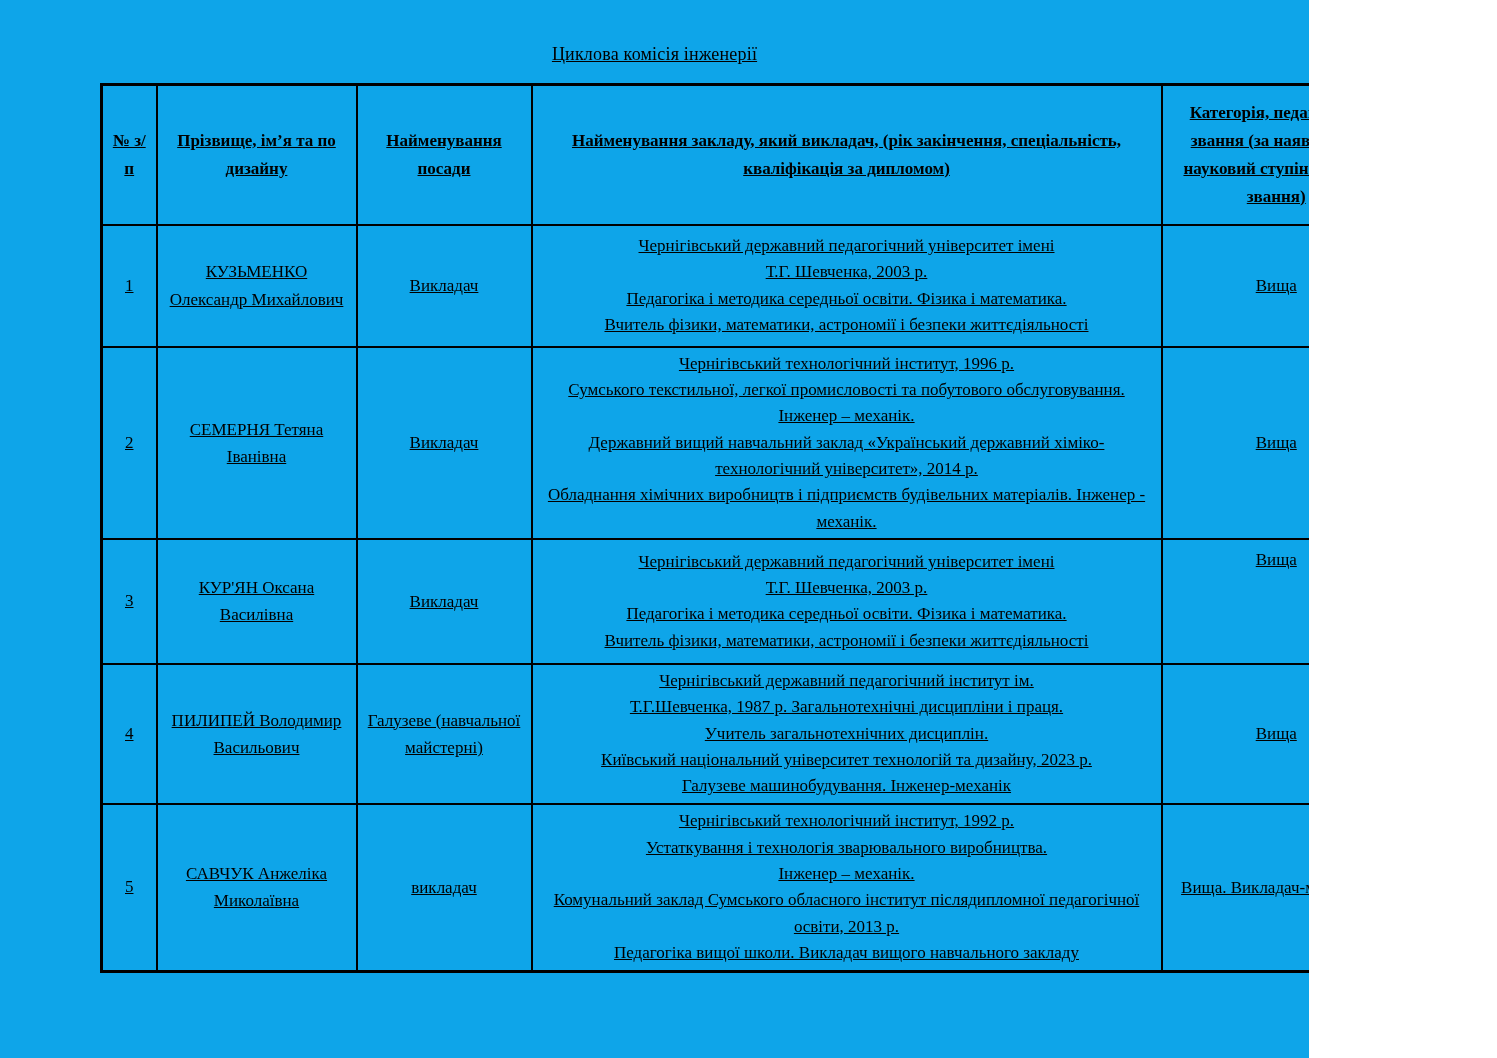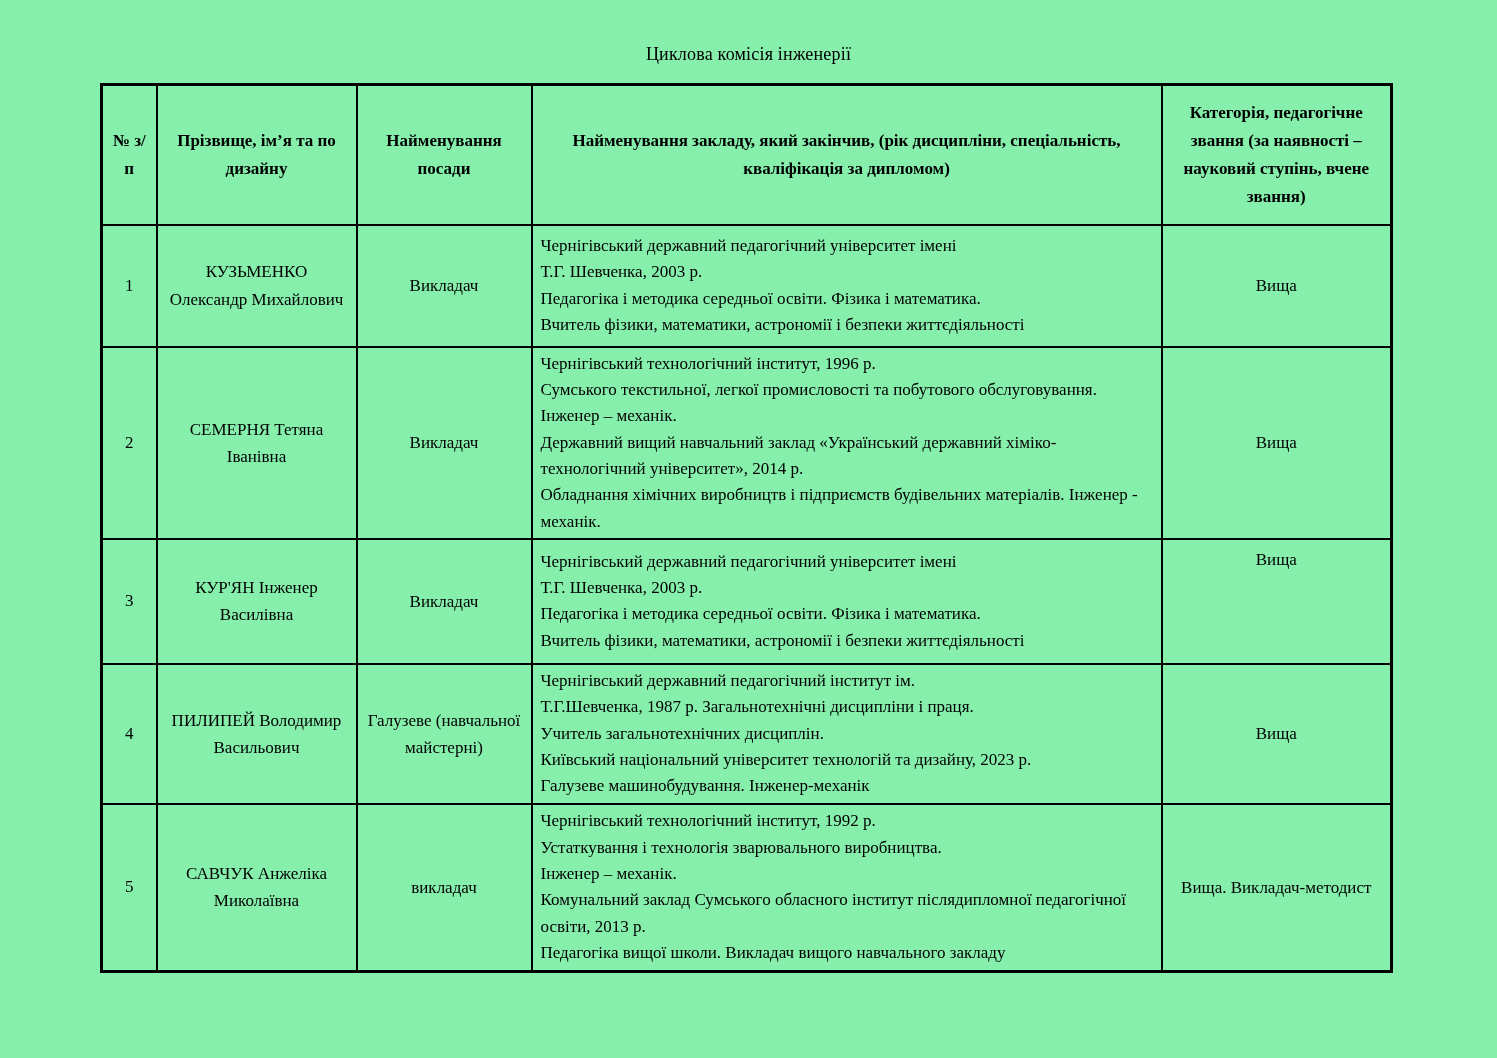--- a/index.html
+++ b/index.html
@@ -4,24 +4,25 @@
 <style>
   html, body {
     margin: 0;
     padding: 0;
     background: #ffffff;
     color: #000000;
     font-family: "Liberation Serif", serif;
   }
   .page {
     position: relative;
-    width: 1497px;
+    width: 1309px;
     height: 1058px;
-    background: #86efac;
+    background: #0ea5e9;
     overflow: hidden;
+    text-decoration: underline;
   }
   .doc-title {
     margin: 0;
     padding-top: 44px;
     padding-bottom: 18px;
     text-align: center;
     font-size: 18px;
     font-weight: normal;
     letter-spacing: 0.2px;
   }
@@ -54,21 +55,21 @@
   tbody tr:nth-child(3) { height: 125px; }
   tbody tr:nth-child(4) { height: 132px; }
   tbody tr:nth-child(5) { height: 168px; }
   td.cell-number { font-size: 17px; }
   td.cell-name { line-height: 1.6; padding: 3px 14px; }
   td.cell-position { line-height: 1.6; margin-top: 28px; }
   td.cell-education { padding: 2px 4px; }
   td.cell-education p {
     margin: 0;
     line-height: 1.55;
-    text-align: left;
+    text-align: center;
   }
   td.cell-category { line-height: 1.6; padding: 3px 20px; }
   td.cell-category.valign-top { vertical-align: top; padding-top: 6px; }
 </style>
 </head>
 <body>
 
 <div class="page">
   <h1 class="doc-title">Циклова комісія інженерії</h1>
 
@@ -78,21 +79,21 @@
       <col style="width:200px">
       <col style="width:175px">
       <col style="width:630px">
       <col style="width:230px">
     </colgroup>
     <thead>
       <tr>
         <th>№ з/п</th>
         <th>Прізвище, ім’я та по дизайну</th>
         <th>Найменування посади</th>
-        <th>Найменування закладу, який закінчив, (рік дисципліни, спеціальність, кваліфікація за дипломом)</th>
+        <th>Найменування закладу, який викладач, (рік закінчення, спеціальність, кваліфікація за дипломом)</th>
         <th>Категорія, педагогічне звання (за наявності – науковий ступінь, вчене звання)</th>
       </tr>
     </thead>
     <tbody>
         <tr>
           <td class="cell-number">1</td>
           <td class="cell-name">КУЗЬМЕНКО Олександр Михайлович</td>
           <td class="cell-position">Викладач</td>
           <td class="cell-education">
             <p>Чернігівський державний педагогічний університет імені</p>
@@ -109,21 +110,21 @@
           <td class="cell-education">
             <p>Чернігівський технологічний інститут, 1996 р.</p>
             <p>Сумського текстильної, легкої промисловості та побутового обслуговування. Інженер – механік.</p>
             <p>Державний вищий навчальний заклад «Український державний хіміко-технологічний університет», 2014 р.</p>
             <p>Обладнання хімічних виробництв і підприємств будівельних матеріалів. Інженер - механік.</p>
           </td>
           <td class="cell-category">Вища</td>
         </tr>
         <tr>
           <td class="cell-number">3</td>
-          <td class="cell-name">КУР'ЯН Інженер Василівна</td>
+          <td class="cell-name">КУР'ЯН Оксана Василівна</td>
           <td class="cell-position">Викладач</td>
           <td class="cell-education">
             <p>Чернігівський державний педагогічний університет імені</p>
             <p>Т.Г. Шевченка, 2003 р.</p>
             <p>Педагогіка і методика середньої освіти. Фізика і математика.</p>
             <p>Вчитель фізики, математики, астрономії і безпеки життєдіяльності</p>
           </td>
           <td class="cell-category valign-top">Вища</td>
         </tr>
         <tr>

